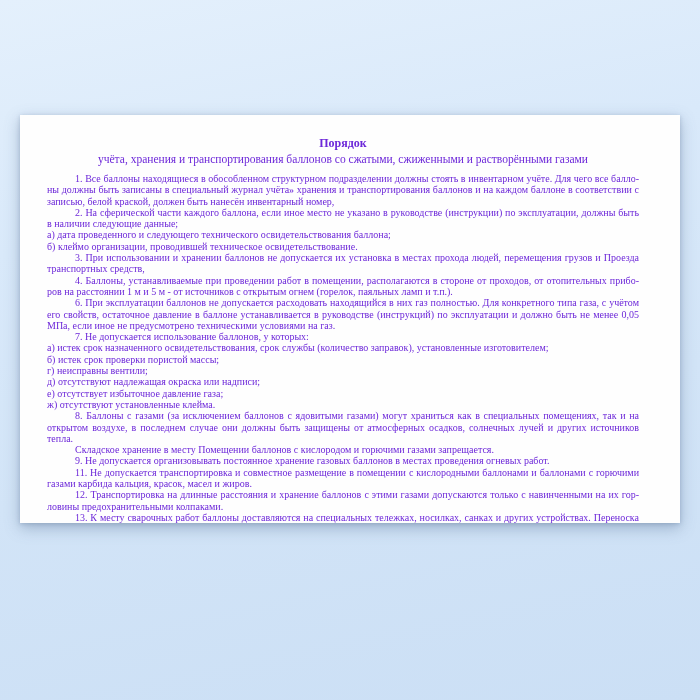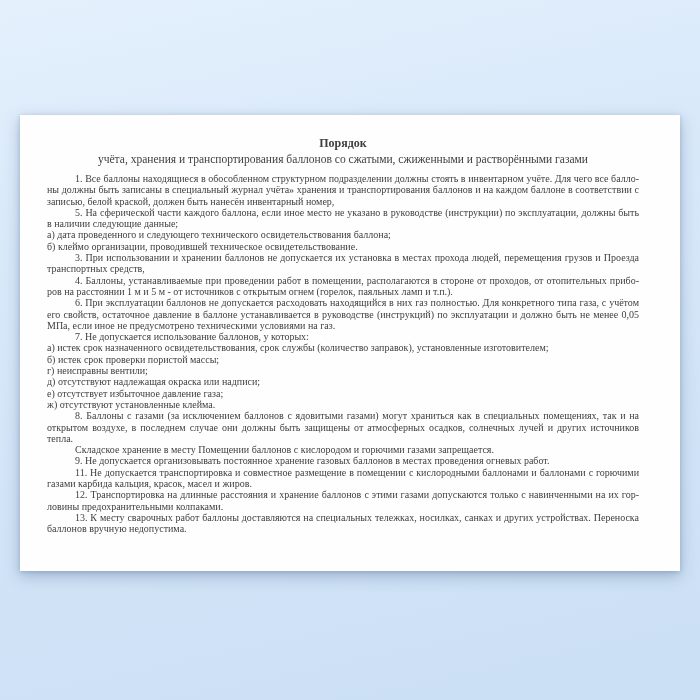--- a/index.html
+++ b/index.html
@@ -2,26 +2,26 @@
 <html lang="ru"><head>
 <meta charset="utf-8">
 <style>
   html,body{margin:0;padding:0;}
   body{
     width:700px;height:700px;overflow:hidden;position:relative;
     background:linear-gradient(168deg,#e4f0fc 0%,#d9e9fa 30%,#d2e4f7 60%,#cbdff5 100%);
     font-family:"Liberation Serif","DejaVu Serif",serif;
   }
   .sheet{
-    position:absolute;left:20px;top:115px;width:660px;height:456px;
+    position:absolute;left:20px;top:115px;width:660px;height:408px;
     background:#fefefe;
     box-shadow:0 5px 14px rgba(88,114,148,.42),0 1px 4px rgba(88,114,148,.30);
     box-sizing:border-box;
     padding:21px 41px 14px 27px;
-    color:#404040;
+    color:#6d28d9;
     overflow:hidden;
   }
   .doc-title{
     text-align:center;font-weight:bold;font-size:12px;line-height:14px;
     margin:0 0 3px 0;
   }
   .doc-subtitle{
     text-align:center;font-weight:normal;font-size:11.5px;line-height:13px;
     margin:0 0 7px 0;
   }
@@ -32,21 +32,21 @@
   .item{text-indent:0;}
 </style>
 </head>
 <body>
 
 <div class="sheet">
   <div class="doc-title">Порядок</div>
   <div class="doc-subtitle">учёта, хранения и транспортирования баллонов со сжатыми, сжиженными и растворёнными газами</div>
   <div class="body-text">
     <p class="para">1. Все баллоны находящиеся в обособленном структурном подразделении должны стоять в инвентарном учёте. Для чего все балло­ны должны быть записаны в специальный журнал учёта» хранения и транспортирования баллонов и на каждом баллоне в соответствии с записью, белой краской, должен быть нанесён инвентарный номер,</p>
-    <p class="para">5. На сферической части каждого баллона, если иное место не указано в руководстве (инструкции) по эксплуатации, должны быть в наличии следующие данные;</p>
+    <p class="para">2. На сферической части каждого баллона, если иное место не указано в руководстве (инструкции) по эксплуатации, должны быть в наличии следующие данные;</p>
     <p class="item">а) дата проведенного и следующего технического освидетельствования баллона;</p>
     <p class="item">б) клеймо организации, проводившей техническое освидетельствование.</p>
     <p class="para">3. При использовании и хранении баллонов не допускается их установка в местах прохода людей, перемещения грузов и Проезда транспортных средств,</p>
     <p class="para">4. Баллоны, устанавливаемые при проведении работ в помещении, располагаются в стороне от проходов, от отопительных прибо­ров на расстоянии 1 м и 5 м - от источников с открытым огнем (горелок, паяльных ламп и т.п.).</p>
     <p class="para">6. При эксплуатации баллонов не допускается расходовать находящийся в них газ полностью. Для конкретного типа газа, с учётом его свойств, остаточное давление в баллоне устанавливается в руководстве (инструкций) по эксплуатации и должно быть не менее 0,05 МПа, если иное не предусмотрено техническими условиями на газ.</p>
     <p class="para">7. Не допускается использование баллонов, у которых:</p>
     <p class="item">а) истек срок назначенного освидетельствования, срок службы (количество заправок), установленные изготовителем;</p>
     <p class="item">б) истек срок проверки пористой массы;</p>
     <p class="item">г) неисправны вентили;</p>
     <p class="item">д) отсутствуют надлежащая окраска или надписи;</p>

